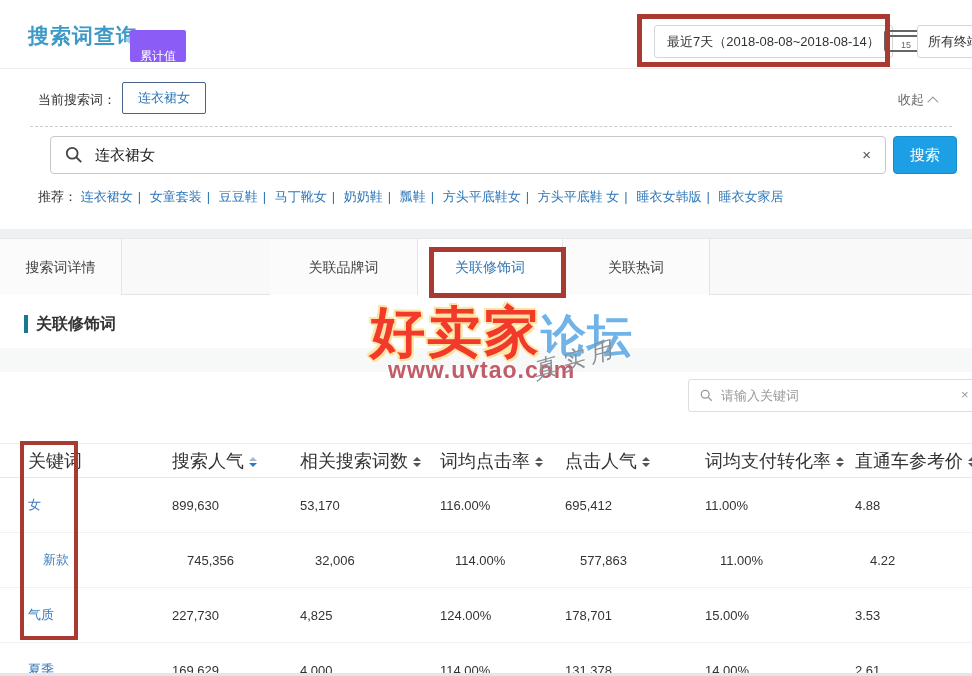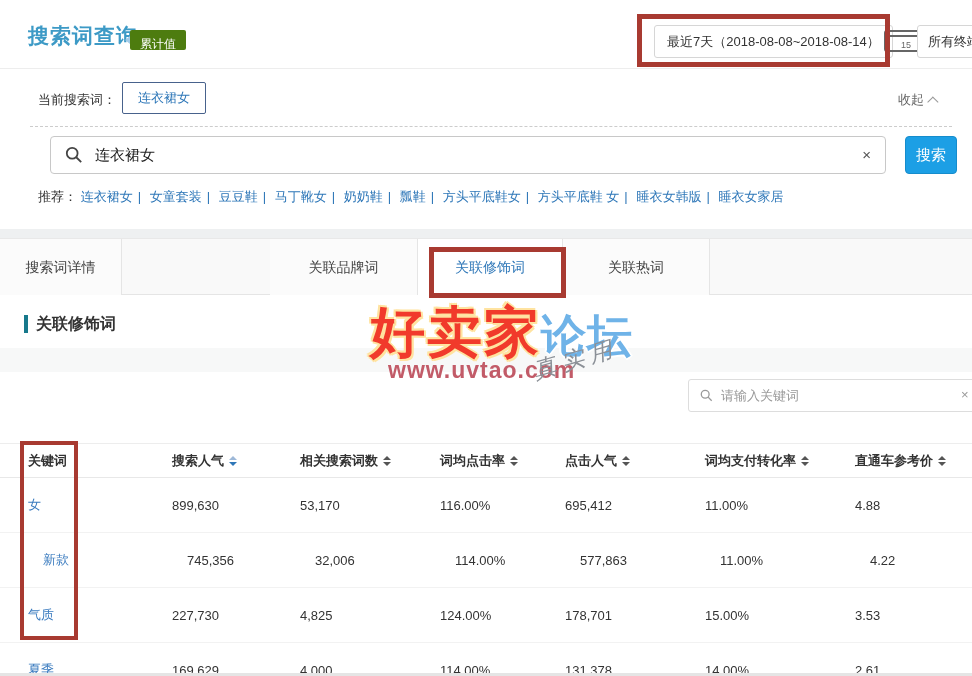--- a/index.html
+++ b/index.html
@@ -4,40 +4,40 @@
 <style>
   * { margin:0; padding:0; box-sizing:border-box; }
   body { background:#fff; }
   .page {
     position:relative; width:972px; height:676px; overflow:hidden;
     background:#fff; font-family:"Liberation Sans","DejaVu Sans",sans-serif;
     color:#333;
   }
   
   .page-title { position:absolute; left:28px; top:22px; font-size:21px; font-weight:bold; color:#3d9ac6; letter-spacing:1px; }
-  .title-badge { position:absolute; left:130px; top:30px; background:#4d7c0f; color:#fff; font-size:12px; line-height:20px; height:20px; padding:4px 10px; border-radius:2px; }
+  .title-badge { position:absolute; left:130px; top:30px; background:#8b5cf6; color:#fff; font-size:12px; line-height:20px; height:20px; padding:16px 10px; border-radius:2px; }
   .title-badge::before { content:""; position:absolute; left:-5px; top:6px; border-top:4px solid transparent; border-bottom:4px solid transparent; border-right:5px solid #a3cbe7; }
   .date-btn { position:absolute; left:654px; top:25px; height:33px; line-height:31px; border:1px solid #d6d6d6; border-radius:3px; background:#fff; padding:0 12px; font-size:13px; color:#333; }
   .calendar-icon { position:absolute; left:884px; top:30px; width:44px; height:22px; border:2px solid #666; border-radius:3px; }
   .calendar-icon::before { content:""; position:absolute; left:2px; right:2px; top:3px; height:2px; background:#666; }
   .calendar-day { position:absolute; left:0; right:0; bottom:0px; text-align:center; font-size:9px; color:#666; }
   .terminal-btn { position:absolute; left:917px; top:25px; width:76px; height:33px; line-height:31px; border:1px solid #d6d6d6; border-radius:3px; background:#fff; padding:0 10px; font-size:13px; color:#333; white-space:nowrap; }
   .header-divider { position:absolute; left:0; top:68px; width:100%; height:1px; background:#ededed; }
   
   .current-label { position:absolute; left:38px; top:91px; font-size:13px; color:#333;font-family:Liberation Mono, monospace; }
   .current-chip { position:absolute; left:122px; top:82px; border:1px solid #48628c; border-radius:2px; padding:6px 15px; font-size:13px; color:#2e77b8; background:#fff; }
   .collapse { position:absolute; left:898px; top:91px; font-size:13px; color:#666; cursor:pointer; }
   .chevron-up { display:inline-block; width:8px; height:8px; border-left:1px solid #999; border-top:1px solid #999; transform:rotate(45deg) translateY(3px); margin-left:7px; }
   .dashed-divider { position:absolute; left:30px; right:20px; top:126px; border-top:1px dashed #ccc; }
   .search-box { position:absolute; left:50px; top:136px; width:836px; height:38px; border:1px solid #c8c8c8; border-radius:4px; background:#fff; }
   .search-box input { position:absolute; left:44px; top:0; width:740px; height:36px; border:none; outline:none; font-size:15px; color:#222; font-family:inherit; background:transparent; }
   .mag-icon { position:absolute; left:14px; top:9px; width:18px; height:18px; }
   .mag-icon-sm { position:absolute; left:11px; top:9px; width:13px; height:13px; }
   .clear-x { position:absolute; right:14px; top:9px; font-size:15px; color:#555; cursor:pointer; }
-  .search-btn { position:absolute; left:893px; top:136px; width:52px; height:38px; background:#1c9fe5; border:1px solid #168ccc; border-radius:4px; color:#fff; font-size:15px; text-align:center; line-height:36px; cursor:pointer;margin-left:12px; }
+  .search-btn { position:absolute; left:893px; top:136px; width:64px; height:38px; background:#1c9fe5; border:1px solid #168ccc; border-radius:4px; color:#fff; font-size:15px; text-align:center; line-height:36px; cursor:pointer; }
   .suggest-row { position:absolute; left:38px; top:188px; font-size:13px; color:#333; white-space:nowrap; }
   .suggest-row a { color:#2e77b8; text-decoration:none; cursor:pointer; }
   .suggest-divider { color:#2e77b8; margin:0 5px; }
   
   .gap-band { position:absolute; left:0; top:229px; width:100%; height:9px; background:#eef0f1; }
   .tabbar { position:absolute; left:0; top:238px; width:100%; height:57px; background:#f9f9f9; border-bottom:1px solid #e5e5e5; border-top:1px solid #e8e8e8; }
   .tab { position:absolute; top:0; height:56px; line-height:56px; text-align:center; font-size:14px; color:#444; border-right:1px solid #e5e5e5; background:#fbfbfb; cursor:pointer; }
   .tab.active { background:#fff; color:#2e77b8; height:58px; z-index:2; }
   
   .section-bar { position:absolute; left:24px; top:315px; width:4px; height:18px; background:#17798c; }
@@ -50,21 +50,21 @@
     text-shadow:-2px 0 #fff, 2px 0 #fff, 0 -2px #fff, 0 2px #fff; }
   .wm-url { position:absolute; left:388px; top:357px; z-index:10; pointer-events:none; font-size:23px; font-weight:bold; color:#c25b68; letter-spacing:1px; }
   .wm-stamp { position:absolute; left:532px; top:344px; z-index:10; pointer-events:none; font-size:23px; color:#8b9097; transform:rotate(-16deg); font-family:"DejaVu Serif",serif; font-style:italic; letter-spacing:6px; }
   
   .filter-box { position:absolute; left:688px; top:379px; width:300px; height:33px; border:1px solid #ddd; border-radius:3px; background:#fff; }
   .filter-box input { position:absolute; left:32px; top:0; width:230px; height:31px; border:none; outline:none; font-size:13px; color:#333; background:transparent; font-family:inherit; }
   .filter-box input::placeholder { color:#999; }
   .filter-clear { position:absolute; left:272px; top:7px; font-size:13px; color:#999; cursor:pointer; }
   
   .grid-row { display:grid; grid-template-columns:140px 135px 140px 125px 140px 150px 1fr; align-items:center; }
-  .thead { position:absolute; left:0; top:443px; width:100%; height:35px; border-top:1px solid #ededed; border-bottom:1px solid #e8e8e8; font-weight:bold; font-size:13px; color:#333; }
+  .thead { position:absolute; left:0; top:443px; width:100%; height:35px; border-top:1px solid #ededed; border-bottom:1px solid #e8e8e8; font-weight:normal; font-size:18px; color:#333; }
   .trow { position:absolute; left:0; width:100%; height:55px; font-size:13px; color:#333; border-bottom:1px solid #f2f2f2; }
   .c1{ padding-left:28px; } .c2{ padding-left:32px; } .c3{ padding-left:25px; }
   .c4{ padding-left:25px; } .c5{ padding-left:25px; } .c6{ padding-left:25px; } .c7{ padding-left:25px; }
   .kw-link { color:#3a7bbf; cursor:pointer; }
   .th-cell { cursor:pointer; white-space:nowrap; }
   .sort { display:inline-block; vertical-align:middle; margin-left:5px; }
   .sort i { display:block; width:0; height:0; border-left:4px solid transparent; border-right:4px solid transparent; }
   .sort .up { border-bottom:4px solid #555; margin-bottom:2px; }
   .sort .dn { border-top:4px solid #555; }
   .sort.active .up { border-bottom-color:#9db8d8; }

